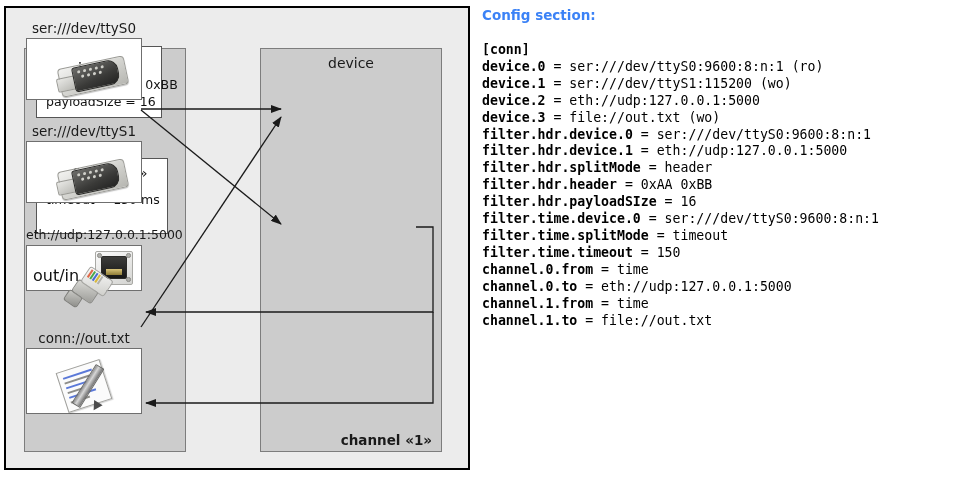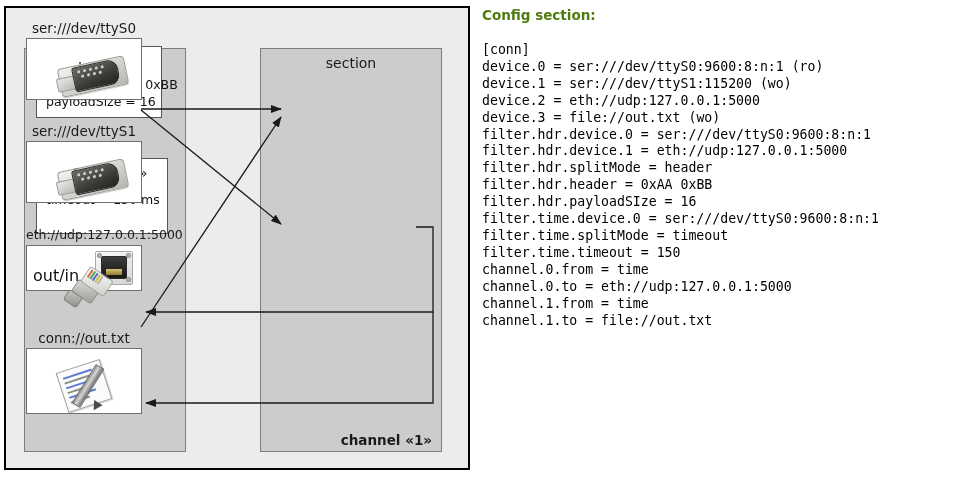--- a/index.html
+++ b/index.html
@@ -181,41 +181,41 @@
   #filter-hdr{left:284px;top:78px;width:126px;height:72px;}
   #filter-time{left:284px;top:190px;width:132px;height:76px;}
 
   
   #wires{position:absolute;left:0;top:0;width:964px;height:484px;
          pointer-events:none;}
 
   
   .config-head{
     position:absolute;left:482px;top:7px;font-size:13.5px;font-weight:bold;
-    color:#4d7c0f;font-family:"DejaVu Sans","Liberation Sans",sans-serif;
+    color:#3b82f6;font-family:"DejaVu Sans","Liberation Sans",sans-serif;
   }
   .config-body{
     position:absolute;left:482px;top:42px;width:478px;
     font-family:"DejaVu Sans Mono","Liberation Mono",monospace;
     font-size:13.2px;line-height:16.9px;color:#000;white-space:pre;
   }
   .config-body div{white-space:pre;}
-  .ck{font-weight:normal;}
+  .ck{font-weight:bold;}
 </style>
 </head>
 <body>
 
 <div id="canvas">
 
   <div class="outer-frame">
 
     <div class="group" id="devices-group"></div>
 
     <div class="group" id="filters-group">
-      <div class="group-title">section</div>
+      <div class="group-title">device</div>
 
 
       <div class="channel-band" style="top:323px;height:80px;border-bottom:none;font-weight:bold;">
         <span class="channel-label">channel «1»</span>
       </div>
     </div>
 
     <div class="filter-box" id="filter-hdr" style="left:30px;top:38px;">
       <div class="filter-title">Filter «hdr»</div>
       <div class="filter-prop" style="top:30px;">header = 0xAA 0xBB</div>

